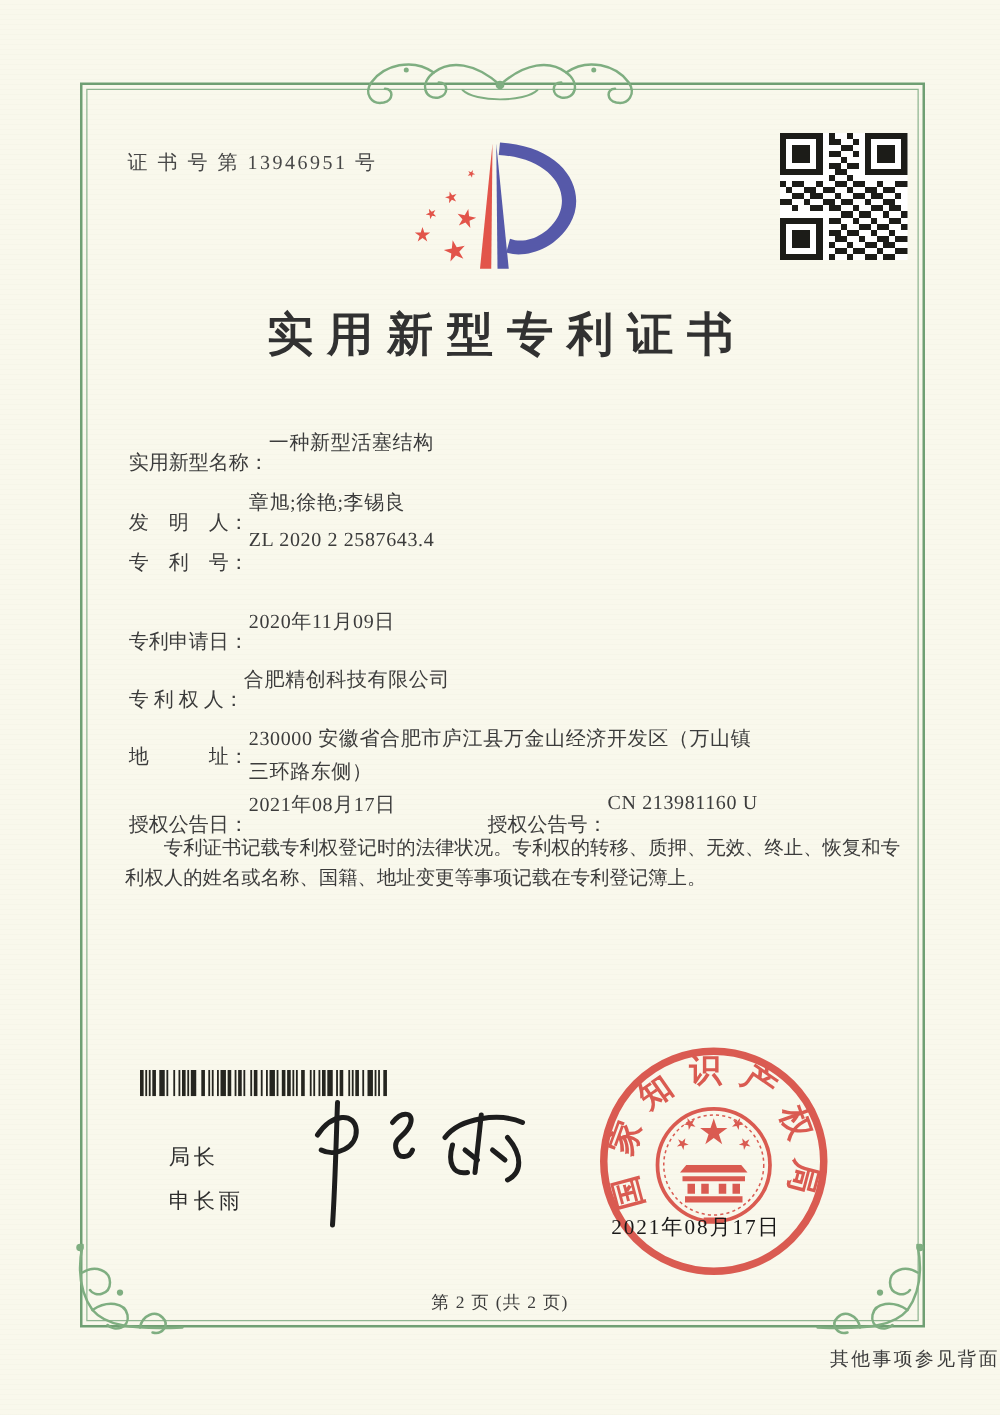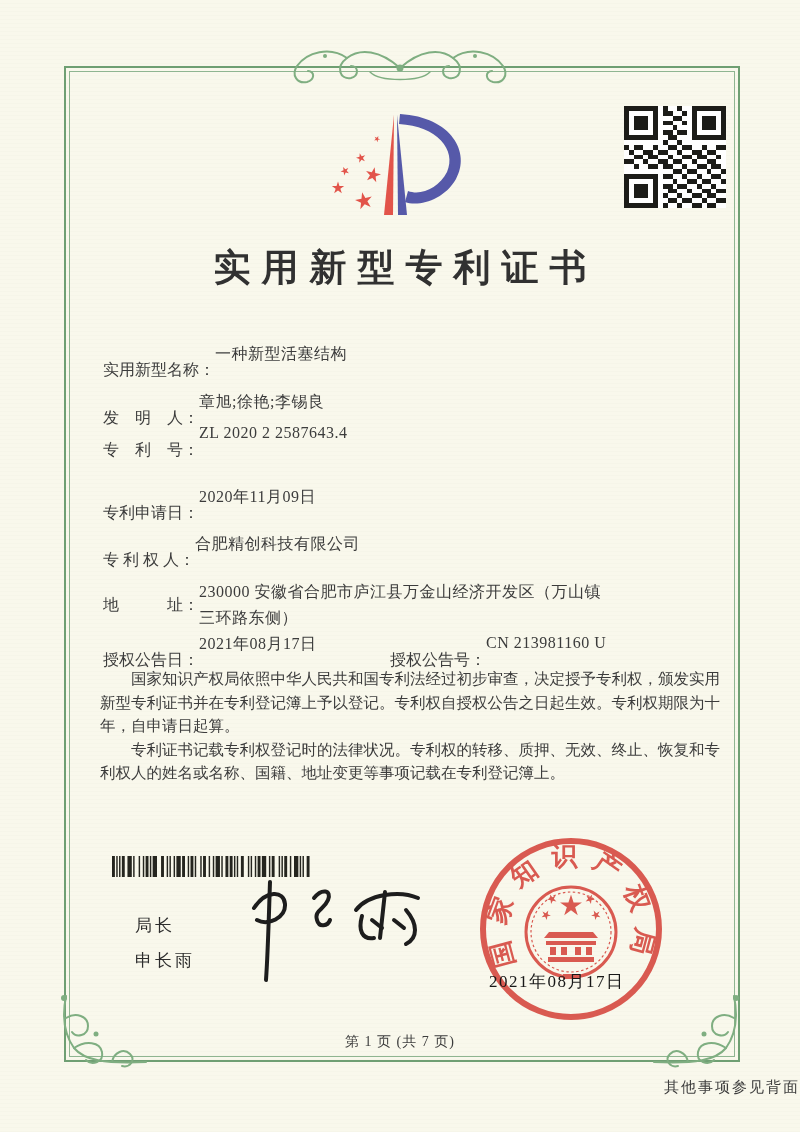--- a/index.html
+++ b/index.html
@@ -111,20 +111,21 @@
 
   <svg class="ornament orn-br" viewBox="0 0 100 90" fill="none" stroke="currentColor" stroke-width="2" stroke-linecap="round">
     <path d="M14,6 C10,26 12,44 22,58 C32,70 52,74 94,72"></path>
     <path d="M22,58 C34,50 48,52 50,62 C52,72 40,76 34,70"></path>
     <path d="M14,28 C24,22 36,26 36,36 C36,46 24,48 20,42"></path>
     <path d="M60,72 C62,62 72,58 78,64 C84,70 78,78 70,76"></path>
     <circle cx="12" cy="8" r="3" fill="currentColor" stroke="none"></circle>
     <circle cx="44" cy="44" r="2.5" fill="currentColor" stroke="none"></circle>
   </svg>
 
+  <div class="cert-no">证 书 号 第 13946951 号</div>
 
   <svg class="logo" viewBox="0 0 152 110">
     <defs>
       <path id="star" d="M0,-10 L2.23,-3.07 L9.51,-3.09 L3.61,1.17 L5.88,8.09 L0,3.8 L-5.88,8.09 L-3.61,1.17 L-9.51,-3.09 L-2.23,-3.07 Z"></path>
     </defs>
     <path d="M80,3 C132,6 151,42 136,68 C124,89 99,96 85,91 L88,80 C101,85 119,77 127,61 C137,39 117,15 79,13 Z" fill="#5659a9"></path>
     <path d="M74,4 L64,104 L73,104 Z" fill="#e2544a"></path>
     <path d="M77,4 L78,104 L87,104 Z" fill="#5659a9"></path>
     <g fill="#e2544a">
       <use href="#star" transform="translate(57,28) scale(0.32) rotate(25)"></use>
@@ -292,21 +293,20 @@
     <span class="field-label">地　　　址：</span><span class="field-value">230000 安徽省合肥市庐江县万金山经济开发区（万山镇三环路东侧）</span>
   </div>
   <div class="field-row row-7">
     <span class="field-label">授权公告日：</span><span class="field-value">2021年08月17日</span>
     <span class="grant-no-pair">
       <span class="field-label">授权公告号：</span><span class="field-value">CN 213981160 U</span>
     </span>
   </div>
 
   <div class="paragraphs">
-    <p>国家知识产权局依照中华人民共和国专利法经过初步审查，决定授予专利权，颁发实用新型专利证书并在专利登记簿上予以登记。专利权自授权公告之日起生效。专利权期限为十年，自申请日起算。</p>
     <p>专利证书记载专利权登记时的法律状况。专利权的转移、质押、无效、终止、恢复和专利权人的姓名或名称、国籍、地址变更等事项记载在专利登记簿上。</p>
   </div>
 
   <svg class="barcode" viewBox="0 0 198 21" preserveAspectRatio="none">
     <g fill="#25251f">
         <rect x="0.00" y="0" width="2.90" height="21"></rect>
         <rect x="4.25" y="0" width="1.45" height="21"></rect>
         <rect x="7.05" y="0" width="1.45" height="21"></rect>
         <rect x="9.85" y="0" width="2.90" height="21"></rect>
         <rect x="15.45" y="0" width="4.35" height="21"></rect>
@@ -395,16 +395,16 @@
           <rect x="108" y="111" width="6" height="8"></rect>
           <rect x="70" y="121" width="46" height="5"></rect>
           <rect x="85" y="138" width="16" height="5"></rect>
         </g>
       </g>
     </g>
   </svg>
 
   <div class="seal-date">2021年08月17日</div>
 
-  <div class="page-indicator">第 1 页 (共 7 页)</div>
+  <div class="page-indicator">第 2 页 (共 2 页)</div>
   <div class="back-note">其他事项参见背面</div>
 
 </div>
 
 </body></html>

